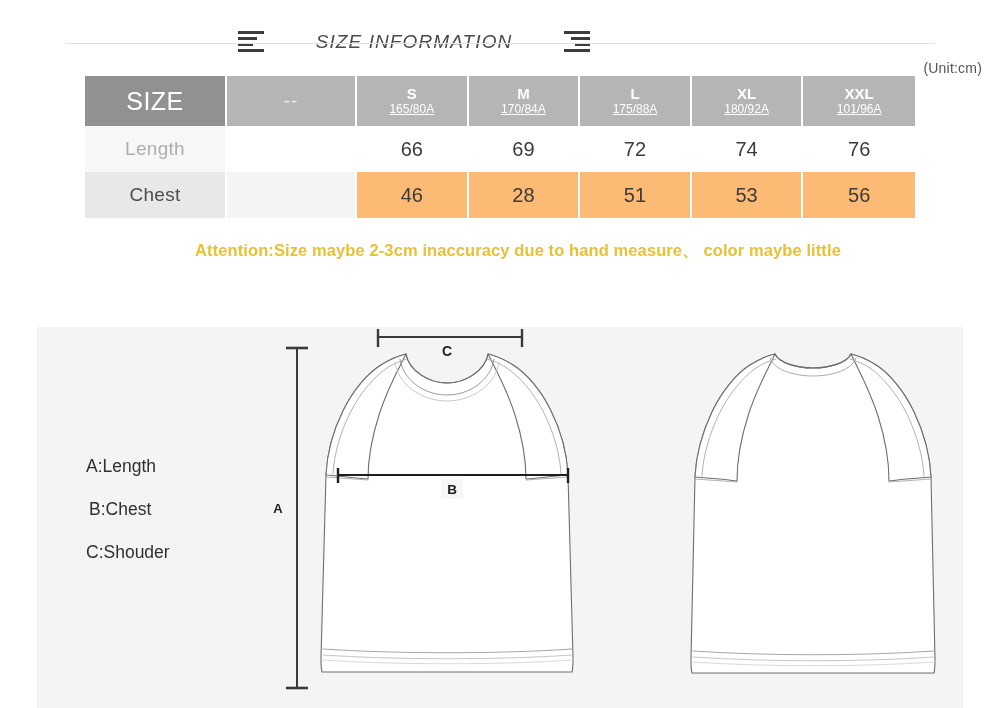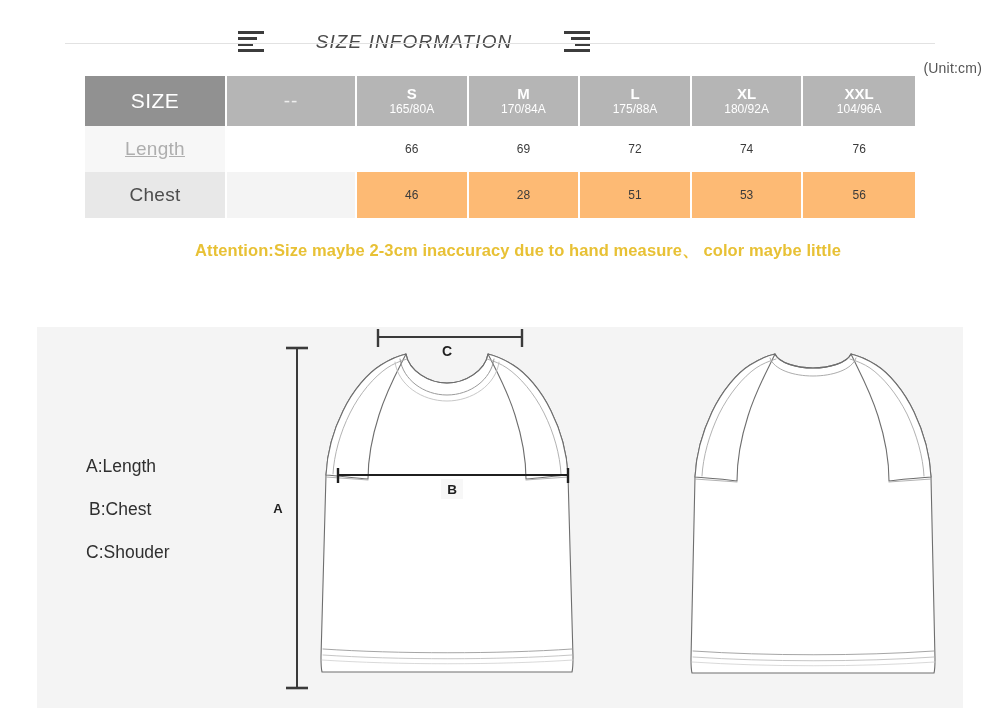--- a/index.html
+++ b/index.html
@@ -111,58 +111,58 @@
   .size-table th:last-child, .size-table td:last-child { border-right: none; }
 
   thead th {
     height: 50px;
     color: #ffffff;
     font-weight: normal;
     background: #b5b5b5;
   }
   thead th.size-corner {
     background: #919191;
-    font-size: 21px;
+    font-size: 25px;
     letter-spacing: 0.5px;
   }
   thead th.dash-cell {
     font-size: 19px;
     letter-spacing: 1px;
     color: #eeeeee;
   }
   .sz-name {
     display: block;
     font-size: 15px;
     font-weight: bold;
     line-height: 1.15;
   }
   .sz-spec {
     display: block;
     font-size: 12px;
     line-height: 1.3;
+    text-decoration: underline;
   }
 
   tbody tr { height: 46px; }
   tbody tr.row-a { background: #ffffff; }
   tbody tr.row-b { background: #fdba74; }
   tbody tr.row-a td.rowlabel {
     background: #f7f7f7;
     color: #aeaeae;
-    text-decoration: underline;
   }
   tbody tr.row-b td.rowlabel {
     background: #e8e8e8;
     color: #4d4d4d;
   }
   td.rowlabel {
     font-size: 19px;
     letter-spacing: 0.3px;
   }
   td.val {
-    font-size: 12px;
+    font-size: 20px;
     color: #3b3b3b;
   }
   td.empty { background: transparent; }
   tbody tr.row-a td.empty { background: #ffffff; }
   tbody tr.row-b td.empty { background: #f4f4f4; }
 
   
   .attention {
     position: absolute;
     left: 0;
@@ -259,21 +259,21 @@
       <th>
         <span class="sz-name">L</span>
         <span class="sz-spec">175/88A</span>
       </th>
       <th>
         <span class="sz-name">XL</span>
         <span class="sz-spec">180/92A</span>
       </th>
       <th>
         <span class="sz-name">XXL</span>
-        <span class="sz-spec">104/96A</span>
+        <span class="sz-spec">101/96A</span>
       </th>
     </tr>
   </thead>
   <tbody>
     <tr class="row-a">
       <td class="rowlabel">Length</td>
       <td class="empty"></td>
       <td class="val">66</td>
       <td class="val">69</td>
       <td class="val">72</td>

